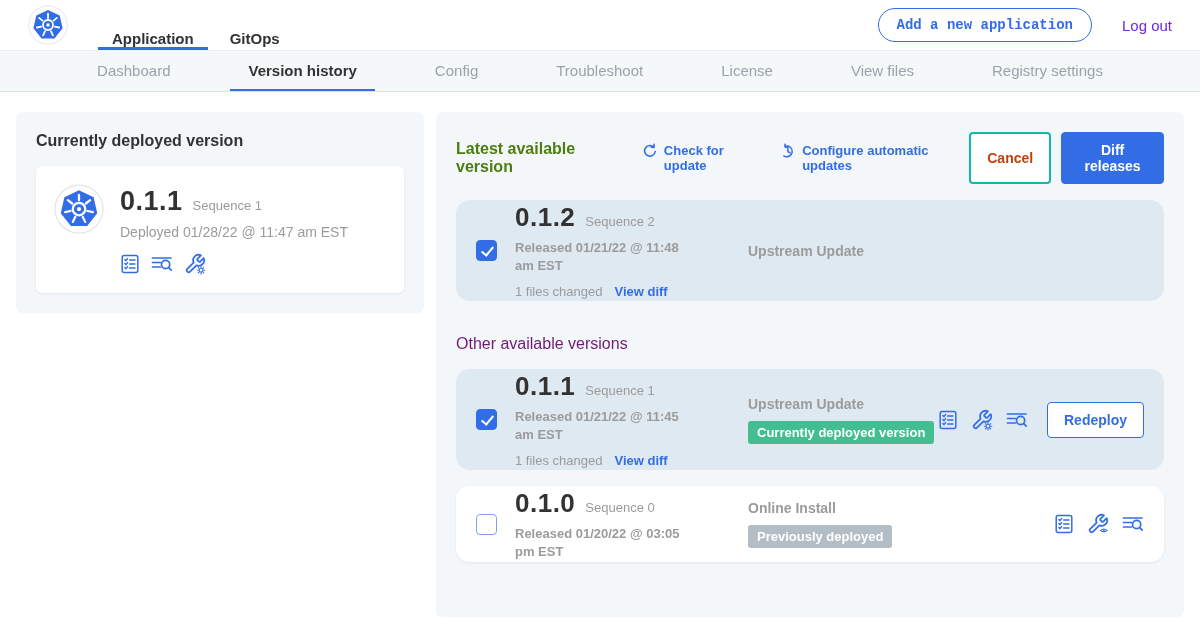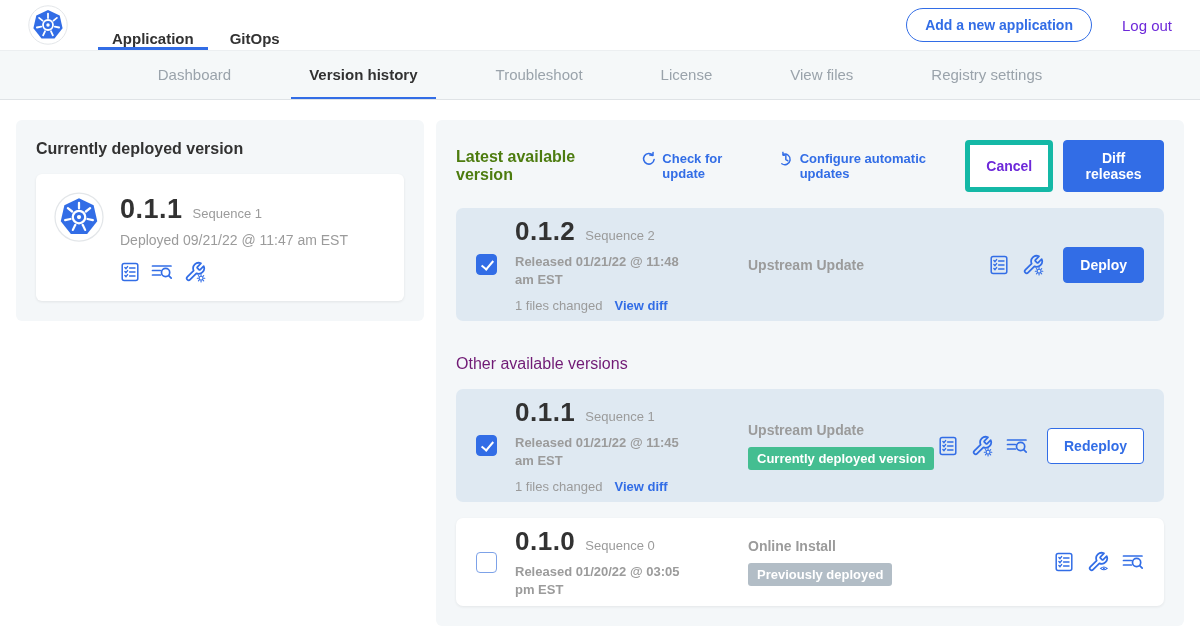--- a/index.html
+++ b/index.html
@@ -9,24 +9,24 @@
     background:#ffffff; color:#323232;
     --accent:#326de6; --green:#44be91; --grayb:#b2bdc6;
   }
   
   .topnav { height:50px; display:flex; align-items:stretch; padding:0 28px 0 28px; background:#fff; }
   .logo-wrap { display:flex; align-items:center; margin-right:30px; }
   .topnav-tabs { display:flex; align-items:flex-end; gap:8px; }
   .topnav-tab { display:flex; align-items:center; padding:0 14px; font-size:15px; font-weight:700; color:#323232; cursor:pointer; border-bottom:3px solid transparent; }
   .topnav-tab.active { border-bottom-color:var(--accent); }
   .topnav-right { margin-left:auto; display:flex; align-items:center; gap:30px; }
-  .pill-btn { border:1px solid var(--accent); color:var(--accent); background:#fff; border-radius:17px; padding:8px 18px; font-size:14px; font-weight:700; cursor:pointer; font-family:Liberation Sans, sans-serif; }
+  .pill-btn { border:1px solid var(--accent); color:var(--accent); background:#fff; border-radius:17px; padding:8px 18px; font-size:14px; font-weight:700; cursor:pointer; font-family:Liberation Mono, monospace; }
   .logout { font-size:15px; font-weight:500; color:#6d28d9; cursor:pointer; }
   
-  .subnav { height:50px; background:#f5f8f9; border-top:1px solid #eceff1; border-bottom:1px solid #dfe3e6; display:flex; justify-content:center; gap:42px; }
+  .subnav { height:42px; background:#f5f8f9; border-top:1px solid #eceff1; border-bottom:1px solid #dfe3e6; display:flex; justify-content:center; gap:42px; }
   .subnav-tab { display:flex; align-items:center; padding:0 18px; font-size:15px; color:#9aa3ab; cursor:pointer; border-bottom:2px solid transparent; }
   .subnav-tab.active { color:#323232; font-weight:700; border-bottom-color:var(--accent); }
   
   .content { display:flex; gap:12px; padding:20px 16px; align-items:flex-start; }
   .panel { background:#f4f7f9; border-radius:6px; }
   .left-col { width:408px; padding:20px; }
   .left-title { font-size:16px; font-weight:700; color:#323232; margin-bottom:16px; }
   .deployed-card { background:#fff; border-radius:6px; box-shadow:0 1px 3px rgba(0,0,0,.08); padding:18px; display:flex; align-items:flex-start; gap:16px; }
   .dep-info { padding-top:2px; }
   .ver-line { display:flex; align-items:baseline; gap:10px; }
@@ -37,25 +37,25 @@
   .icn { width:20px; height:20px; display:block; cursor:pointer; }
   .icn.big { width:22px; height:22px; }
   
   .right-col { flex:1; padding:20px; min-height:505px; }
   .latest-header { display:flex; align-items:center; }
   .section-title { font-size:16px; font-weight:600; color:#4d7c0f; }
   .hdr-link { display:flex; align-items:flex-start; gap:6px; color:var(--accent); font-size:13px; font-weight:700; cursor:pointer; margin-left:18px; }
   .hdr-link .icn { width:17px; height:17px; }
   .hdr-actions { margin-left:auto; display:flex; gap:10px; }
   .btn { border-radius:4px; font-size:14px; font-weight:700; padding:9px 16px; cursor:pointer; font-family:inherit; }
-  .btn-cancel { background:#fff; border:5px solid #14b8a6; color:#6d28d9; }
+  .btn-cancel { background:#fff; border:2px solid #14b8a6; color:#c2410c; }
   .btn-primary { background:var(--accent); border:1px solid var(--accent); color:#fff; }
   .btn-outline { background:#fff; border:1.5px solid var(--accent); color:var(--accent); }
   
-  .vrow { border-radius:7px; padding:8px 20px; display:flex; align-items:center; margin-top:16px; }
+  .vrow { border-radius:14px; padding:2px 20px; display:flex; align-items:center; margin-top:16px; }
   .vrow.selected { background:#dfe9f2; }
   .vrow.plain { background:#fff; box-shadow:0 1px 3px rgba(0,0,0,.07); }
   .checkbox { width:21px; height:21px; border-radius:4px; background:#fff; border:1.5px solid #7da2e8; flex:0 0 auto; cursor:pointer; position:relative; }
   .checkbox.checked { background:var(--accent); border-color:var(--accent); }
   .checkbox.checked::after { content:""; position:absolute; left:7px; top:3px; width:5px; height:10px; border:solid #fff; border-width:0 2px 2px 0; transform:rotate(40deg); }
   .vinfo { margin-left:18px; width:205px; }
   .vrow .ver-num { font-size:26px; }
   .released { margin-top:6px; font-size:13px; font-weight:600; color:#9b9b9b; line-height:1.35; max-width:185px; }
   .files-line { margin-top:10px; font-size:13px; color:#9b9b9b; display:flex; gap:12px; align-items:center; }
   .view-diff { color:var(--accent); font-weight:700; cursor:pointer; }
@@ -145,40 +145,41 @@
   </div>
   <div class="topnav-right">
     <button class="pill-btn">Add a new application</button>
     <span class="logout">Log out</span>
   </div>
 </div>
 
 <div class="subnav">
   <div class="subnav-tab">Dashboard</div>
   <div class="subnav-tab active">Version history</div>
+  <div class="subnav-tab">Config</div>
   <div class="subnav-tab">Troubleshoot</div>
   <div class="subnav-tab">License</div>
   <div class="subnav-tab">View files</div>
   <div class="subnav-tab">Registry settings</div>
 </div>
 
 <div class="content">
 
   <div class="panel left-col">
     <div class="left-title">Currently deployed version</div>
     <div class="deployed-card">
       <svg class="icn" style="width:50px;height:50px">
           <use href="#i-k8s"></use>
         </svg>
       <div class="dep-info">
         <div class="ver-line">
           <span class="ver-num">0.1.1</span>
           <span class="seq">Sequence 1</span>
         </div>
-        <div class="dep-date">Deployed 09/21/22 @ 11:47 am EST</div>
+        <div class="dep-date">Deployed 01/28/22 @ 11:47 am EST</div>
         <div class="icon-row">
           <svg class="icn">
               <use href="#i-checklist"></use>
             </svg>
           <svg class="icn big">
               <use href="#i-lines-search"></use>
             </svg>
           <svg class="icn big">
               <use href="#i-wrench-gear"></use>
             </svg>
@@ -218,29 +219,20 @@
         </div>
         <div class="released">Released 01/21/22 @ 11:48 am EST</div>
         <div class="files-line">
           <span>1 files changed</span>
           <span class="view-diff">View diff</span>
         </div>
       </div>
       <div class="vmid">
         <div class="source">Upstream Update</div>
       </div>
-      <div class="vactions">
-        <svg class="icn">
-            <use href="#i-checklist"></use>
-          </svg>
-        <svg class="icn big">
-            <use href="#i-wrench-gear"></use>
-          </svg>
-        <button class="btn btn-primary">Deploy</button>
-      </div>
     </div>
 
     <div class="other-heading">Other available versions</div>
 
     <div class="vrow selected">
       <div class="checkbox checked"></div>
       <div class="vinfo">
         <div class="ver-line">
           <span class="ver-num">0.1.1</span>
           <span class="seq">Sequence 1</span>

